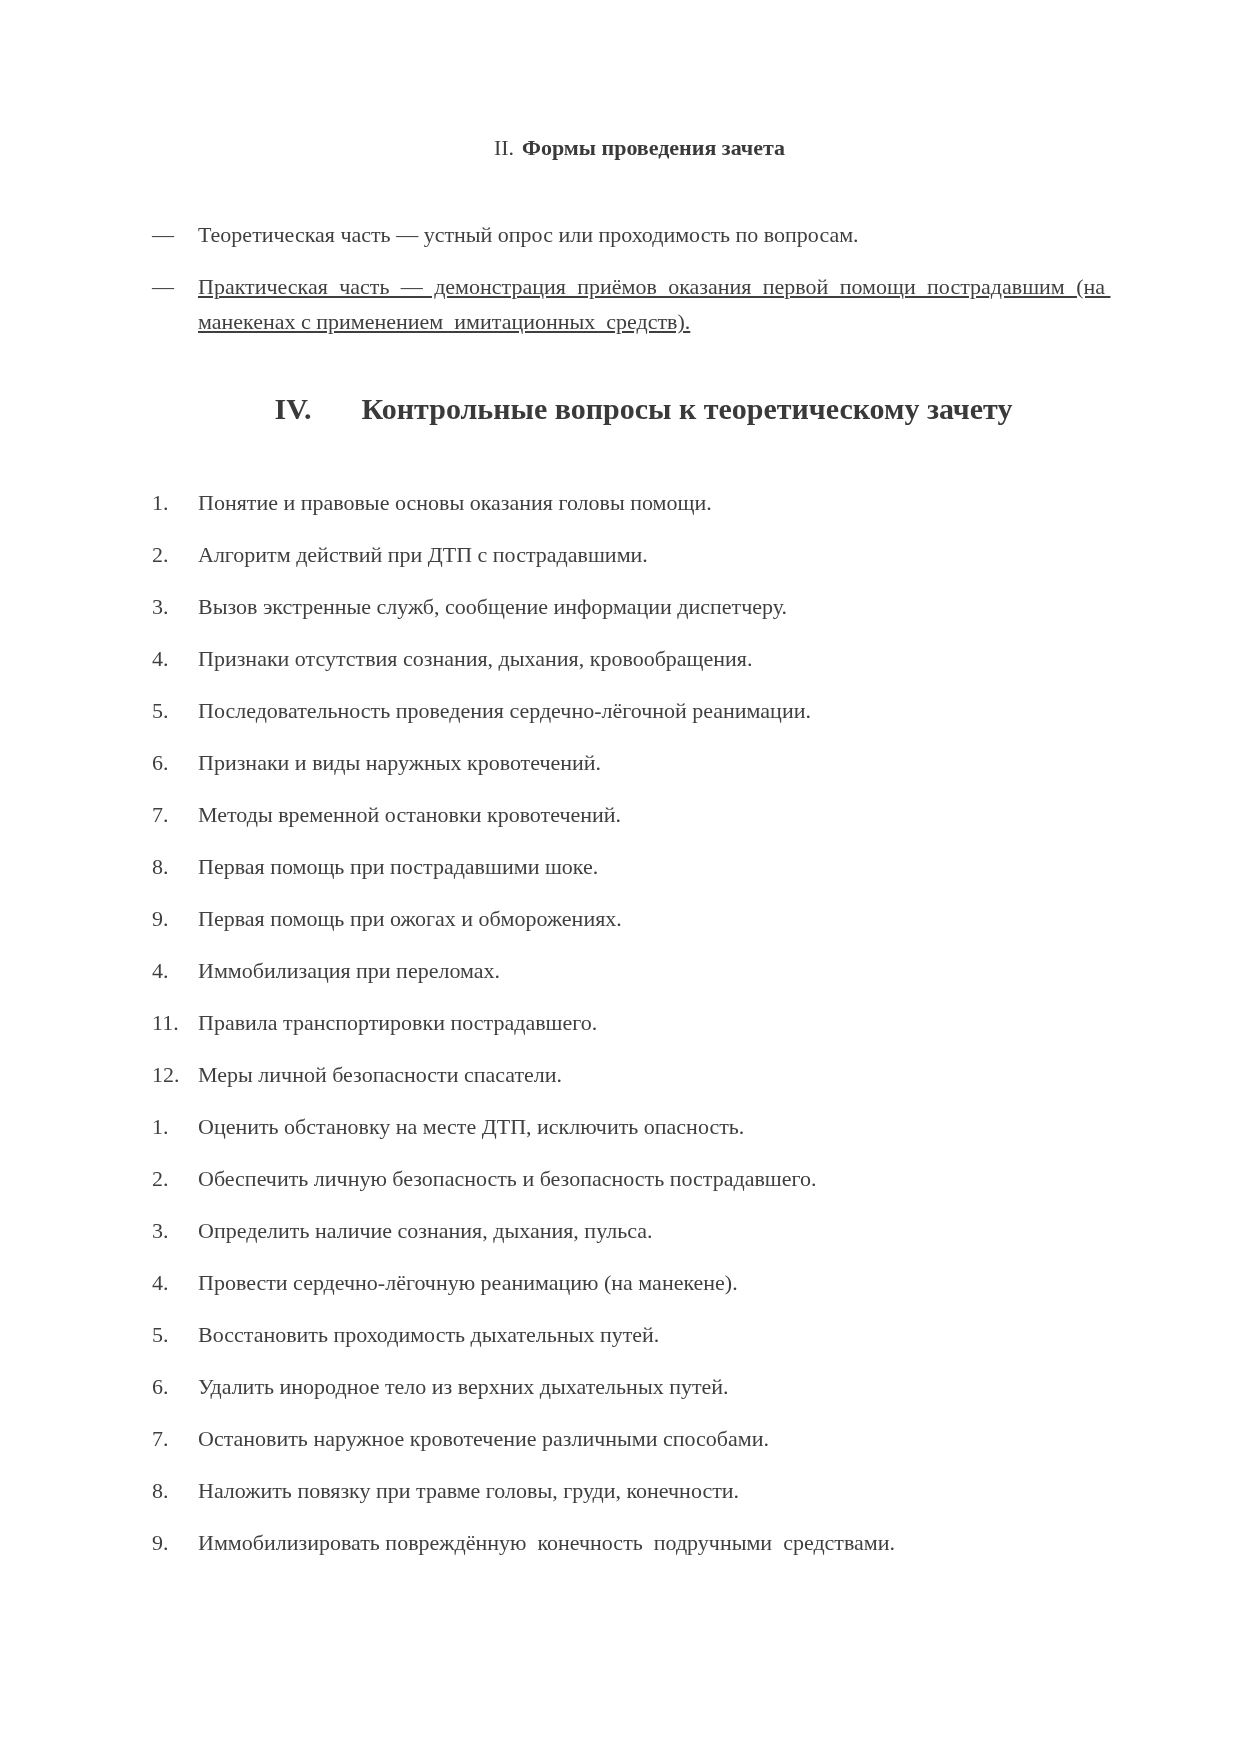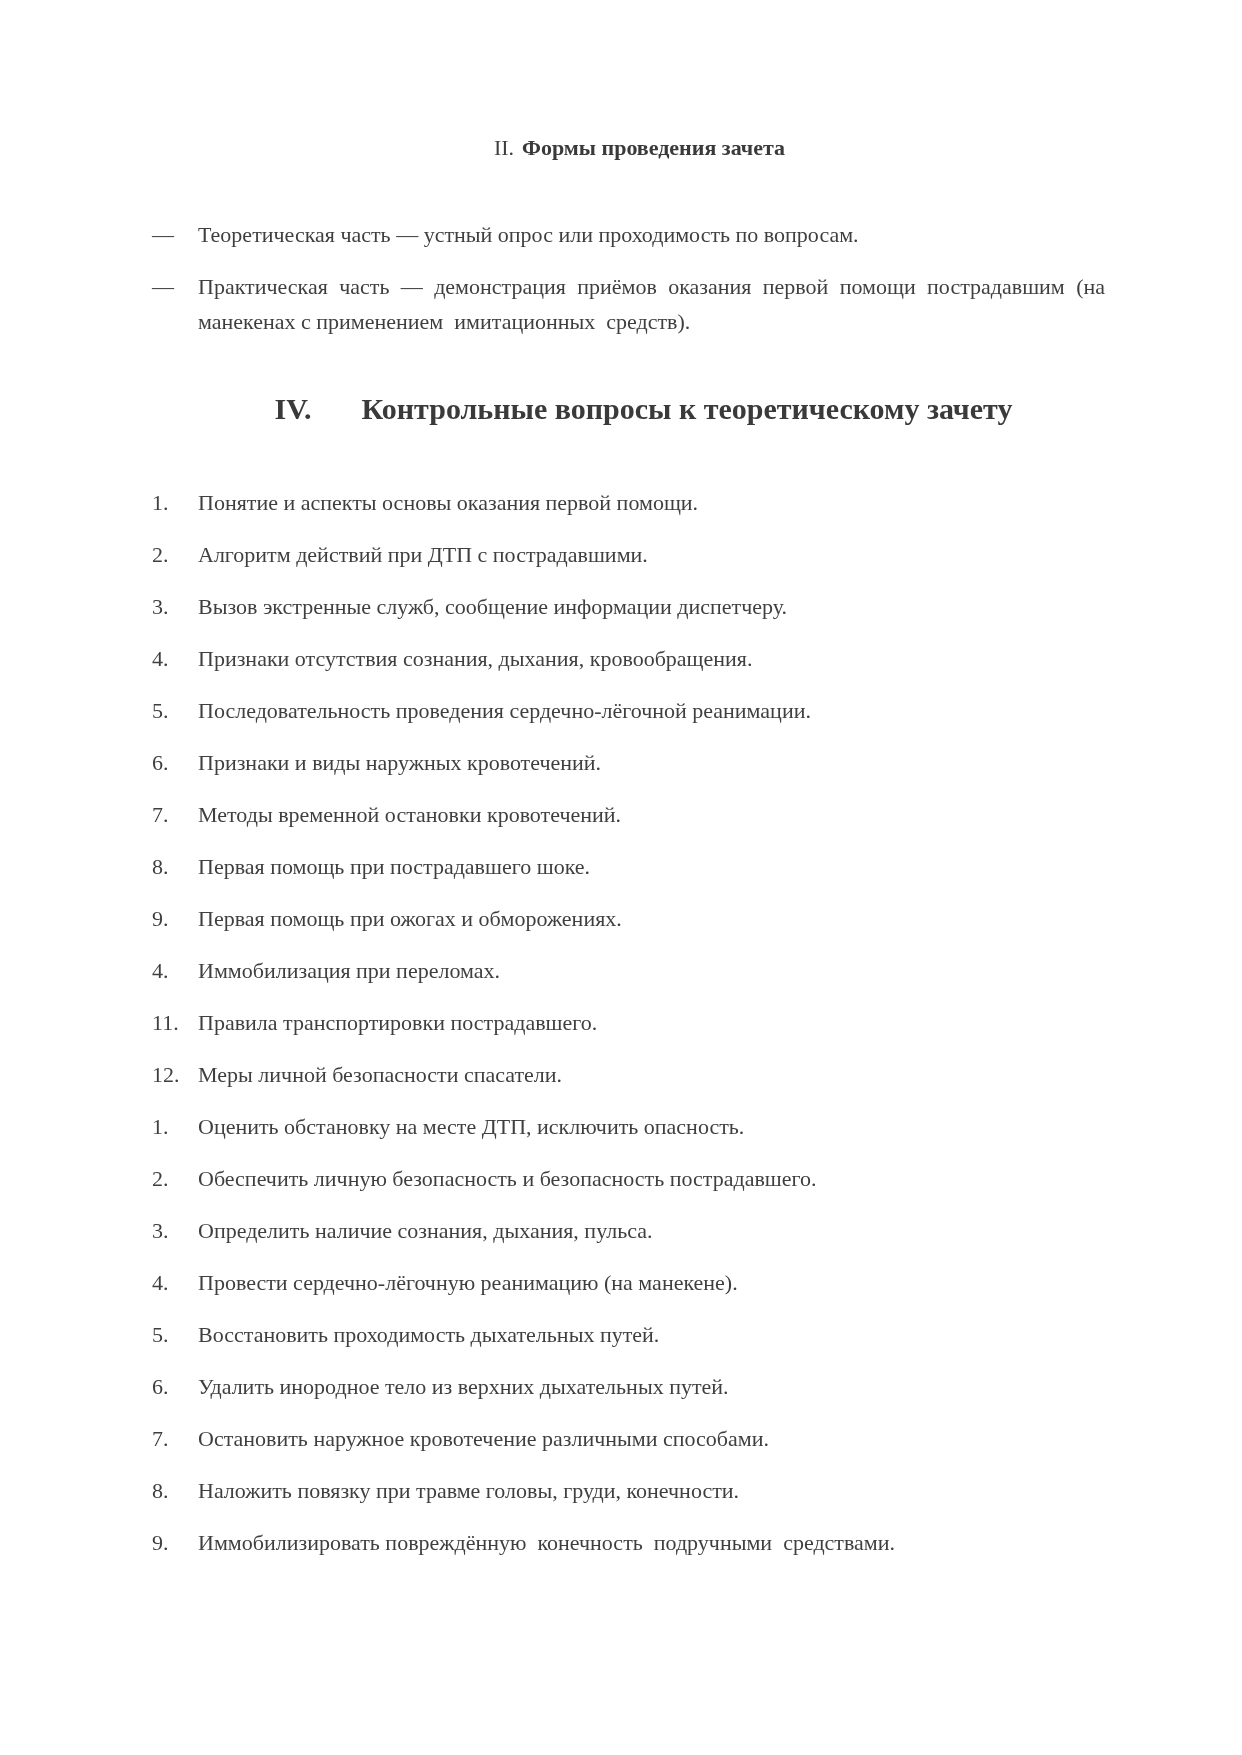--- a/index.html
+++ b/index.html
@@ -61,20 +61,21 @@
     flex: 0 0 auto;
     min-width: 46px;
     white-space: pre;
   }
   .row .txt {
     flex: 1 1 auto;
     white-space: pre-wrap;
   }
   .row .txt.justify {
     text-align: justify;
+    text-decoration: underline;
   }
 </style>
 </head>
 <body>
 
 <div class="page">
 
   <h1 class="doc-title">
     <span class="roman">II.</span><span class="bold">Формы проведения зачета</span>
   </h1>
@@ -90,21 +91,21 @@
     </div>
   </div>
 
   <h2 class="heading">
     <span>IV.</span><span class="htab"></span><span>Контрольные вопросы к теоретическому зачету</span>
   </h2>
 
   <div>
     <div class="row">
       <span class="num">1.</span>
-      <span class="txt">Понятие и аспекты основы оказания первой помощи.</span>
+      <span class="txt">Понятие и правовые основы оказания головы помощи.</span>
     </div>
     <div class="row">
       <span class="num">2.</span>
       <span class="txt">Алгоритм действий при ДТП с пострадавшими.</span>
     </div>
     <div class="row">
       <span class="num">3.</span>
       <span class="txt">Вызов экстренные служб, сообщение информации диспетчеру.</span>
     </div>
     <div class="row">
@@ -118,21 +119,21 @@
     <div class="row">
       <span class="num">6.</span>
       <span class="txt">Признаки и виды наружных кровотечений.</span>
     </div>
     <div class="row">
       <span class="num">7.</span>
       <span class="txt">Методы временной остановки кровотечений.</span>
     </div>
     <div class="row">
       <span class="num">8.</span>
-      <span class="txt">Первая помощь при пострадавшего шоке.</span>
+      <span class="txt">Первая помощь при пострадавшими шоке.</span>
     </div>
     <div class="row">
       <span class="num">9.</span>
       <span class="txt">Первая помощь при ожогах и обморожениях.</span>
     </div>
     <div class="row">
       <span class="num">4.</span>
       <span class="txt">Иммобилизация при переломах.</span>
     </div>
     <div class="row">

